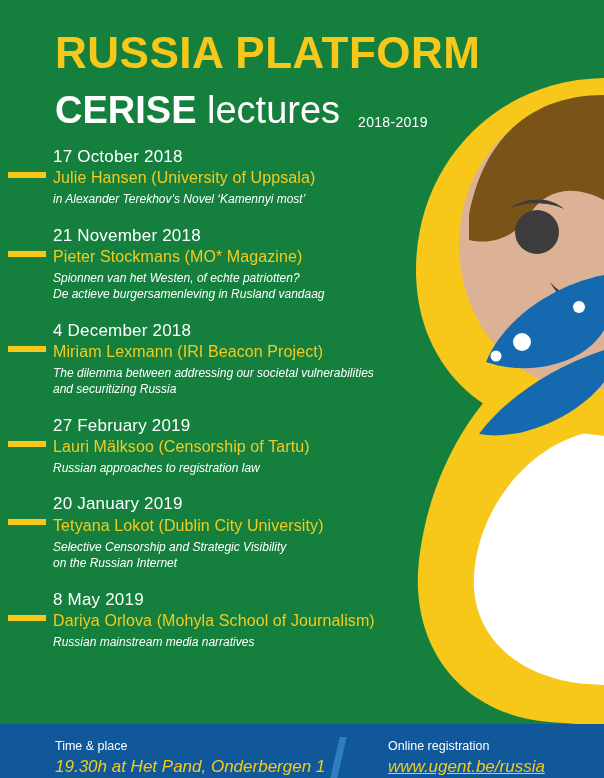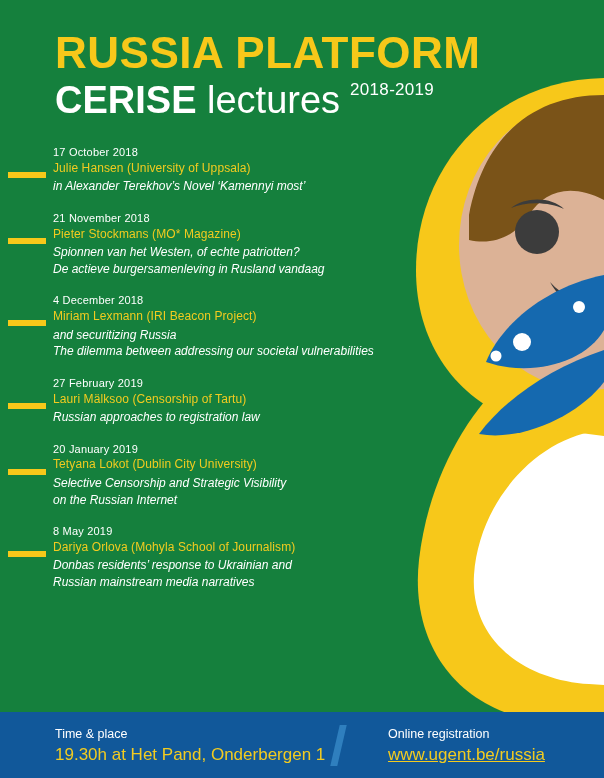--- a/index.html
+++ b/index.html
@@ -37,33 +37,34 @@
   .title-main {
     font-size: 44px;
     font-weight: 700;
     letter-spacing: 0.5px;
     color: #f7c81a;
     line-height: 1.04;
     white-space: nowrap;
   }
   .title-sub-wrap {
     display: flex;
-    align-items: flex-start;
-    margin-top: 4px;
+    align-items: flex-end;
+    margin-top: 14px;
     white-space: nowrap;
+    gap: 8px;
   }
   .title-sub {
     font-size: 38px;
     font-weight: 400;
     color: #ffffff;
     line-height: 1.06;
   }
   .title-sub b { font-weight: 700; }
   .title-years {
-    font-size: 17px;
+    font-size: 14px;
     font-weight: 400;
     color: #ffffff;
     margin-left: 10px;
     letter-spacing: 0.3px;
   }
 
   
   #lectures {
     position: absolute;
     left: 0;
@@ -78,67 +79,68 @@
   }
   .lecture .bar {
     position: absolute;
     left: 8px;
     top: 26px;
     width: 38px;
     height: 6px;
     background: #f7c81a;
   }
   .lec-date {
-    font-size: 11px;
+    font-size: 17px;
     color: #ffffff;
     letter-spacing: 0.2px;
     line-height: 1.25;
     margin-bottom: 1px;
   }
   .lec-speaker {
-    font-size: 12px;
+    font-size: 16px;
     color: #f2cb20;
     letter-spacing: 0.1px;
     line-height: 1.3;
     margin-bottom: 2px;
   }
   .lec-topic {
     font-size: 12px;
     font-style: italic;
     color: #ffffff;
     line-height: 1.38;
   }
 
   
   #footer {
     position: absolute;
     left: 0;
     bottom: 0;
     width: 604px;
-    height: 66px;
+    height: 54px;
     background: #11589a;
     z-index: 5;
   }
   .foot-block {
     position: absolute;
     top: 14px;
   }
   #foot-left  { left: 55px; }
   #foot-right { left: 388px; }
   .foot-label {
     font-size: 12.5px;
     color: #ffffff;
     line-height: 1.3;
     margin-bottom: 2px;
   }
   .foot-value {
     font-size: 17px;
     color: #f2cb20;
     line-height: 1.25;
     white-space: nowrap;
+    font-style: italic;
   }
   .foot-value.link { text-decoration: underline; }
   #foot-slash {
     position: absolute;
     left: 335px;
     top: 13px;
     width: 7px;
     height: 41px;
     background: #2f7fbe;
     transform: skewX(-13deg);
@@ -223,22 +225,22 @@
       <div class="lec-date">21 November 2018</div>
       <div class="lec-speaker">Pieter Stockmans (MO* Magazine)</div>
       <div class="lec-topic">Spionnen van het Westen, of echte patriotten?</div>
       <div class="lec-topic">De actieve burgersamenleving in Rusland vandaag</div>
     </div>
 
     <div class="lecture">
       <div class="bar"></div>
       <div class="lec-date">4 December 2018</div>
       <div class="lec-speaker">Miriam Lexmann (IRI Beacon Project)</div>
+      <div class="lec-topic">The dilemma between addressing our societal vulnerabilities</div>
       <div class="lec-topic">and securitizing Russia</div>
-      <div class="lec-topic">The dilemma between addressing our societal vulnerabilities</div>
     </div>
 
     <div class="lecture">
       <div class="bar"></div>
       <div class="lec-date">27 February 2019</div>
       <div class="lec-speaker">Lauri Mälksoo (Censorship of Tartu)</div>
       <div class="lec-topic">Russian approaches to registration law</div>
     </div>
 
     <div class="lecture">
@@ -246,21 +248,20 @@
       <div class="lec-date">20 January 2019</div>
       <div class="lec-speaker">Tetyana Lokot (Dublin City University)</div>
       <div class="lec-topic">Selective Censorship and Strategic Visibility</div>
       <div class="lec-topic">on the Russian Internet</div>
     </div>
 
     <div class="lecture">
       <div class="bar"></div>
       <div class="lec-date">8 May 2019</div>
       <div class="lec-speaker">Dariya Orlova (Mohyla School of Journalism)</div>
-      <div class="lec-topic">Donbas residents’ response to Ukrainian and</div>
       <div class="lec-topic">Russian mainstream media narratives</div>
     </div>
 
   </div>
 
   <div id="footer">
     <div class="foot-block" id="foot-left">
       <div class="foot-label">Time &amp; place</div>
       <div class="foot-value">19.30h at Het Pand, Onderbergen 1</div>
     </div>

